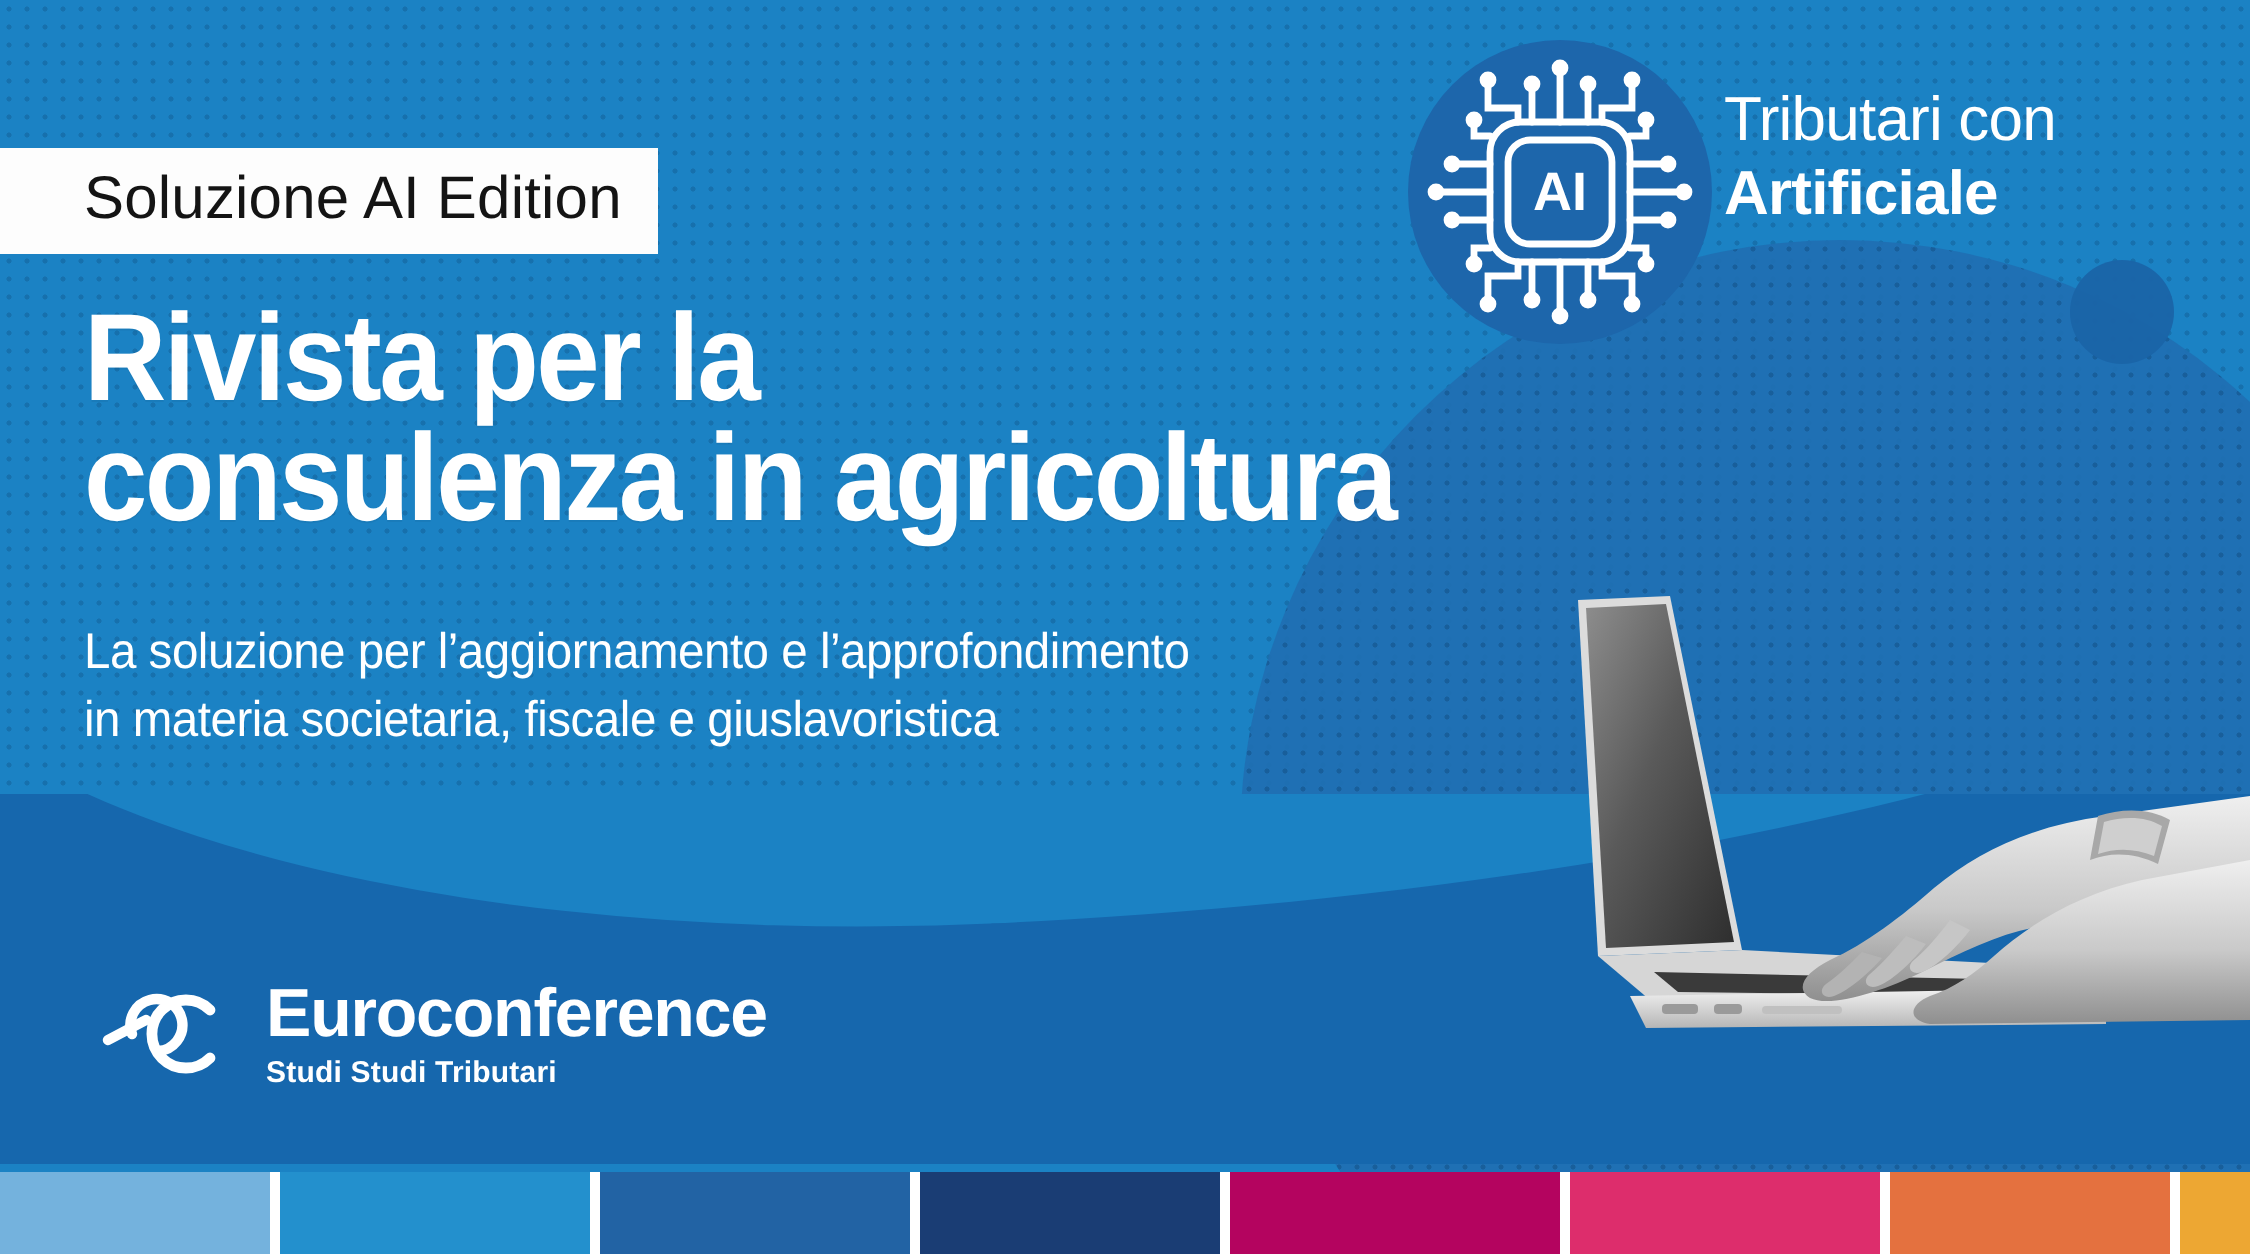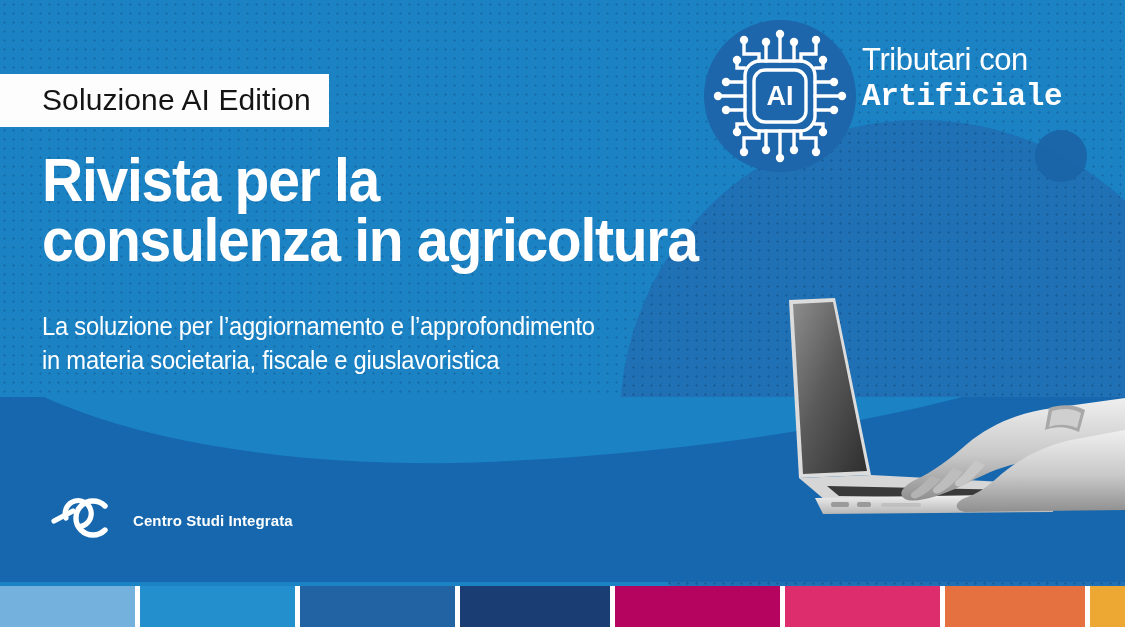--- a/index.html
+++ b/index.html
@@ -95,21 +95,21 @@
     width:152px; height:152px; z-index:7;
   }
   .ai-right {
     position:absolute; left:862px; top:41px; z-index:7;
     color:#ffffff; font-size:31px; line-height:1.2;
     letter-spacing:-.4px; text-align:left;
   }
   .ai-l1 { font-weight:300; display:block; white-space:nowrap; }
   .ai-l2 { font-weight:400; display:block; white-space:nowrap; }
   .ai-l2 b { font-weight:700; }
-  .ai-l3 { font-weight:700; display:block; text-align:center; white-space:nowrap;font-family:Liberation Mono, monospace; }
+  .ai-l3 { font-weight:700; display:block; white-space:nowrap; }
 
   
   .photo {
     position:absolute; right:0; top:280px;
     width:372px; height:252px; z-index:5;
     filter:grayscale(1);
   }
 
   
   .logo {
@@ -265,21 +265,22 @@
     <span class="ai-l3">Artificiale</span>
   </div>
 
   <div class="logo">
     <svg class="logo-mark" viewBox="0 0 76 52">
       <path d="M24,26 a13,13 0 1,1 9.5,12.5" fill="none" stroke="#ffffff" stroke-width="5.2" stroke-linecap="round" transform="rotate(-20 24 26)"></path>
       <path d="M12,29 L31,19" stroke="#ffffff" stroke-width="5.2" stroke-linecap="round"></path>
       <path d="M63,14 a17,17 0 1,0 0,24" fill="none" stroke="#ffffff" stroke-width="5.4" stroke-linecap="round"></path>
     </svg>
     <div class="logo-text">
-      <span class="logo-tag">Centro Studi Integrata</span>
+      <span class="logo-name">Euroconference</span>
+      <span class="logo-tag">Studi Studi Tributari</span>
     </div>
   </div>
 
   <div class="stripe-rule"></div>
   <div class="stripe">
       <div class="stripe-block" style="background: rgb(116, 178, 221); width: 135px; margin-right: 5px;"></div>
       <div class="stripe-block" style="background: rgb(35, 144, 205); width: 155px; margin-right: 5px;"></div>
       <div class="stripe-block" style="background: rgb(34, 99, 164); width: 155px; margin-right: 5px;"></div>
       <div class="stripe-block" style="background: rgb(26, 61, 116); width: 150px; margin-right: 5px;"></div>
       <div class="stripe-block" style="background: rgb(180, 4, 95); width: 165px; margin-right: 5px;"></div>

